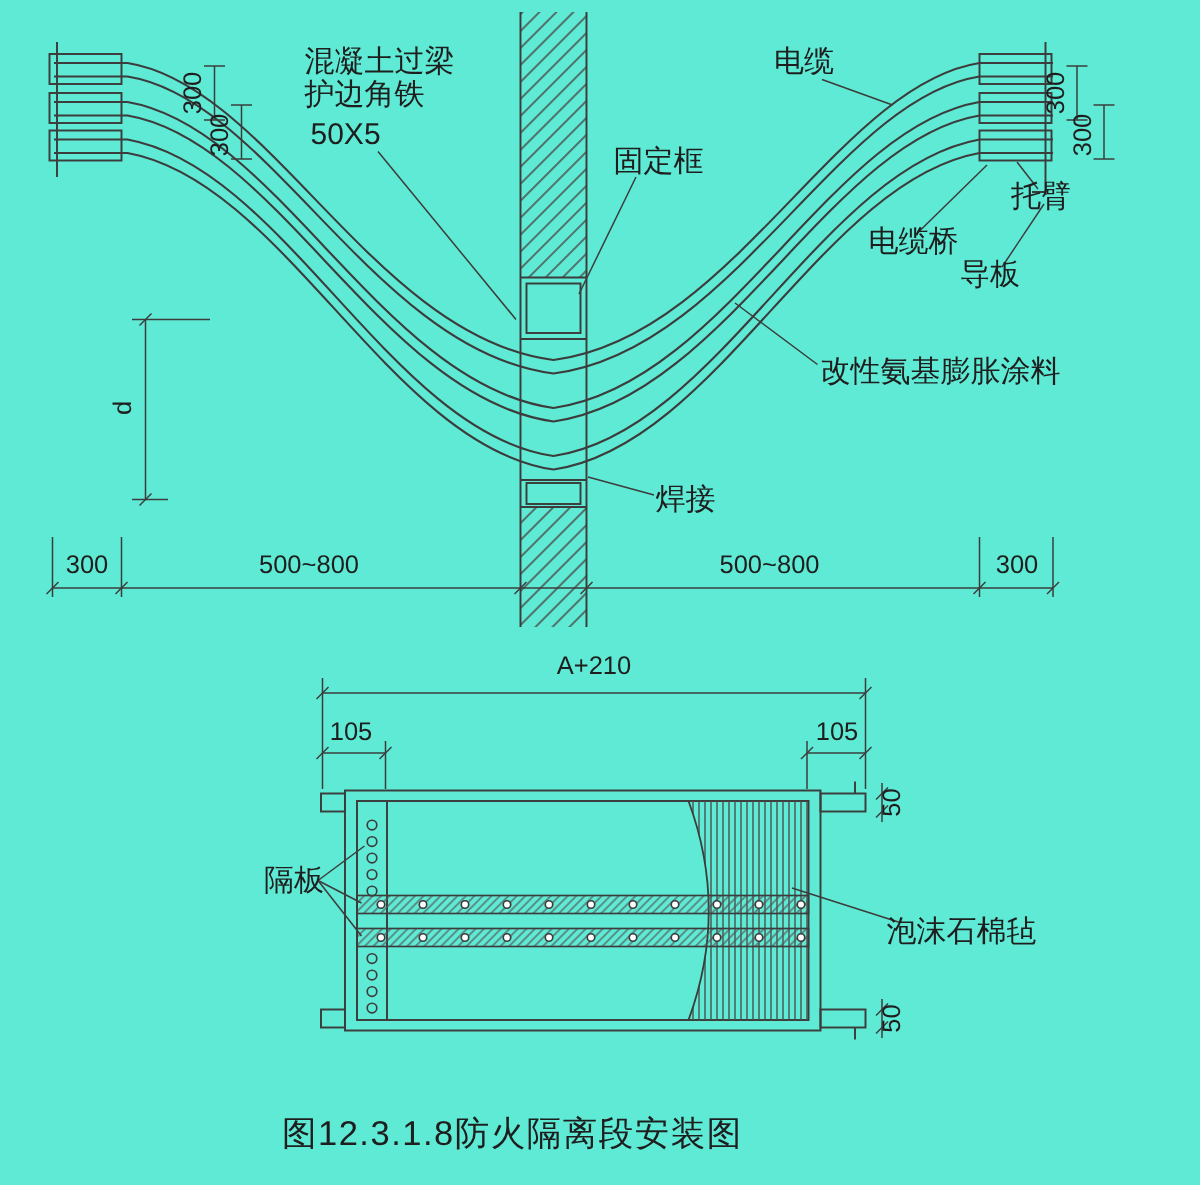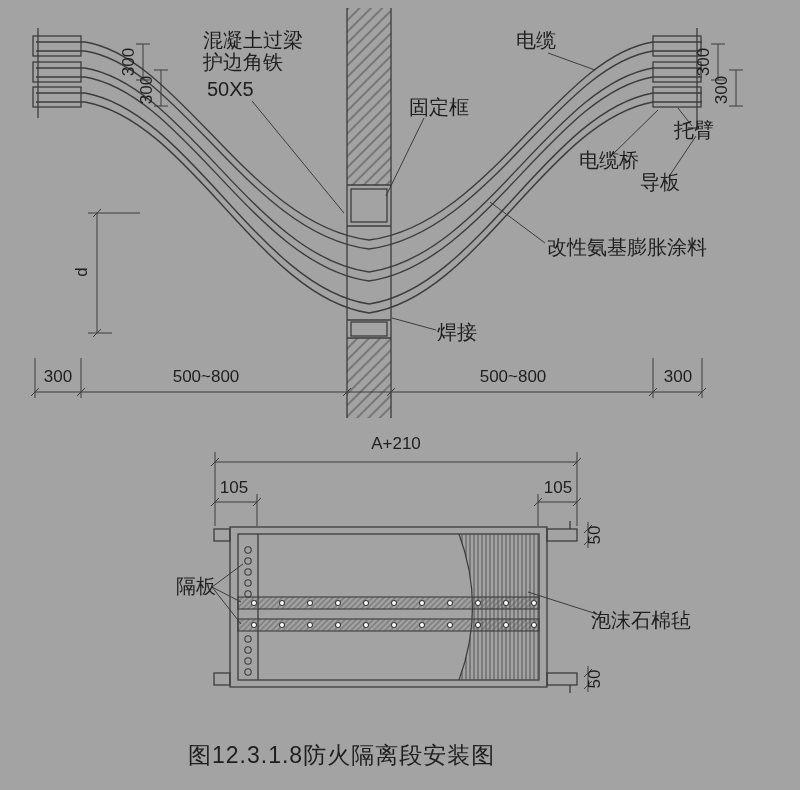--- a/index.html
+++ b/index.html
@@ -1,17 +1,17 @@
 <!DOCTYPE html>
 <html><head>
 <meta charset="utf-8">
 <style>
   html,body{margin:0;padding:0;background:#ffffff;}
   .page{
-    width:800px;height:790px;position:relative;background:#a3a3a3;
+    width:800px;height:790px;position:relative;background:#5eead4;
     font-family:"Liberation Sans","DejaVu Sans",sans-serif;overflow:hidden;
   }
   svg{display:block;}
   text{fill:#1e1e1e;font-family:"Liberation Sans","DejaVu Sans",sans-serif;}
   .lbl{font-size:20px;}
   .dim{font-size:17px;}
   .caption{font-size:23px;letter-spacing:1px;}
   .ink{stroke:#3c3c3c;}
 </style>
 </head>

